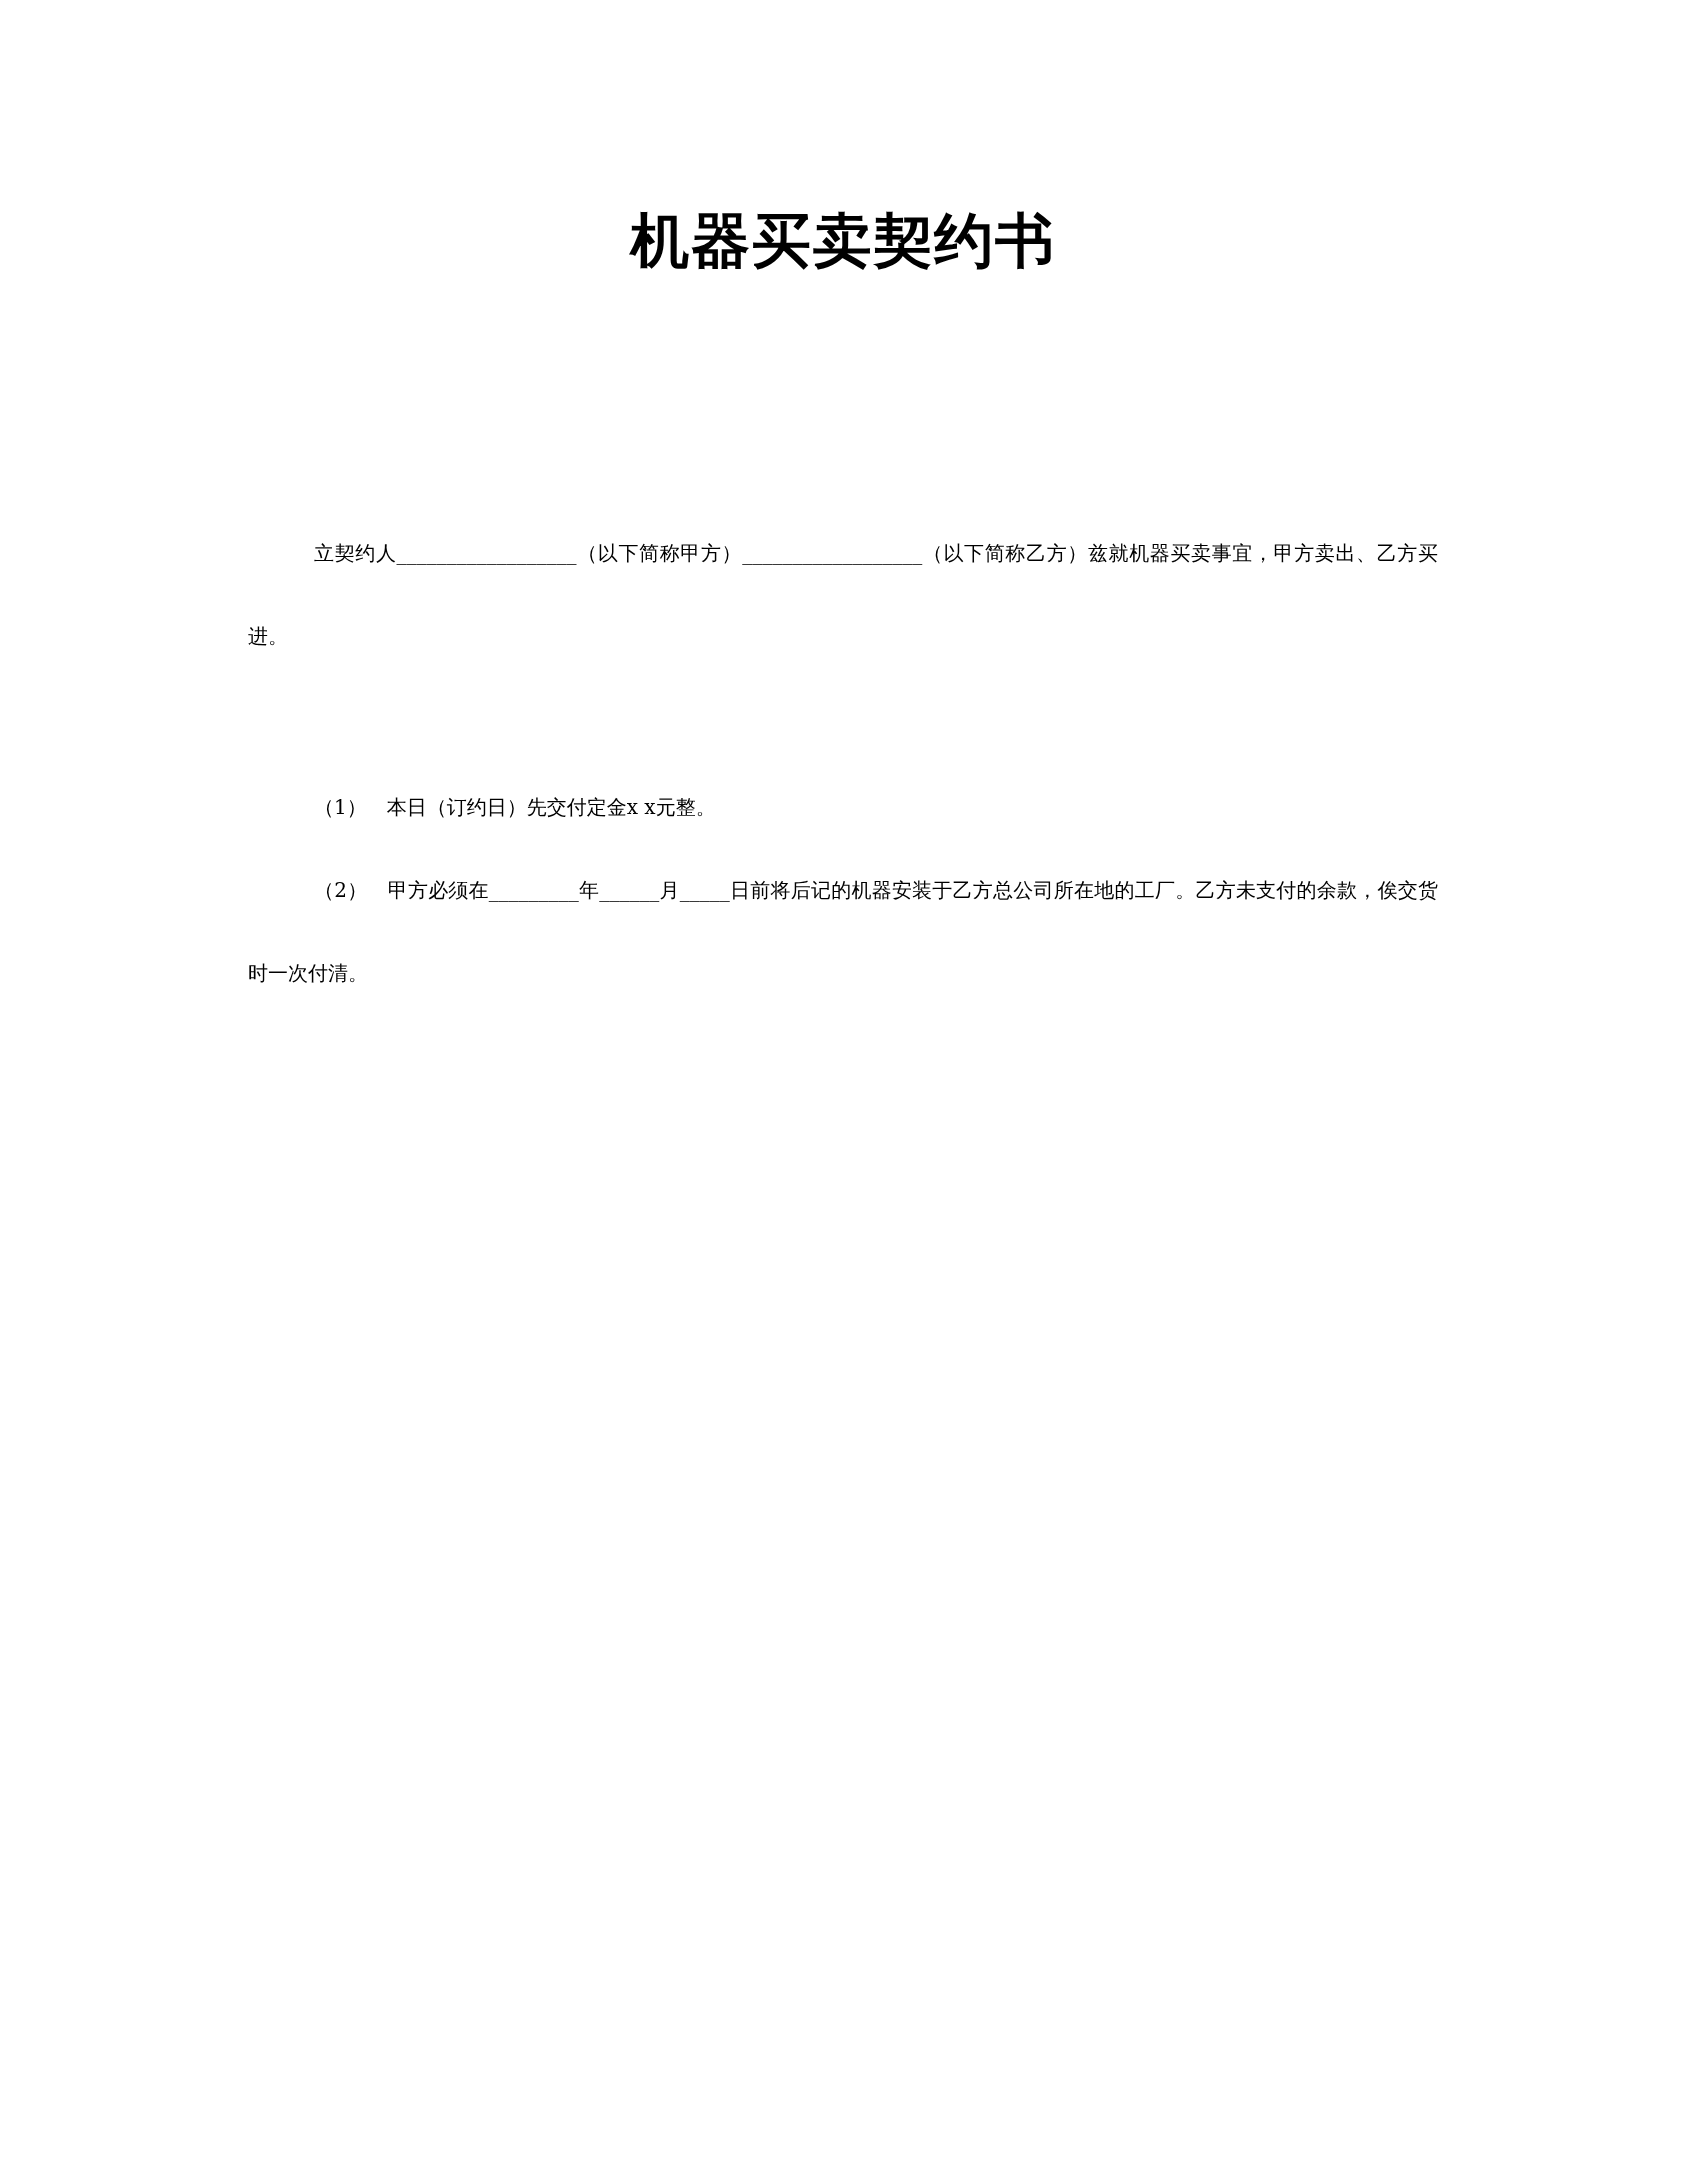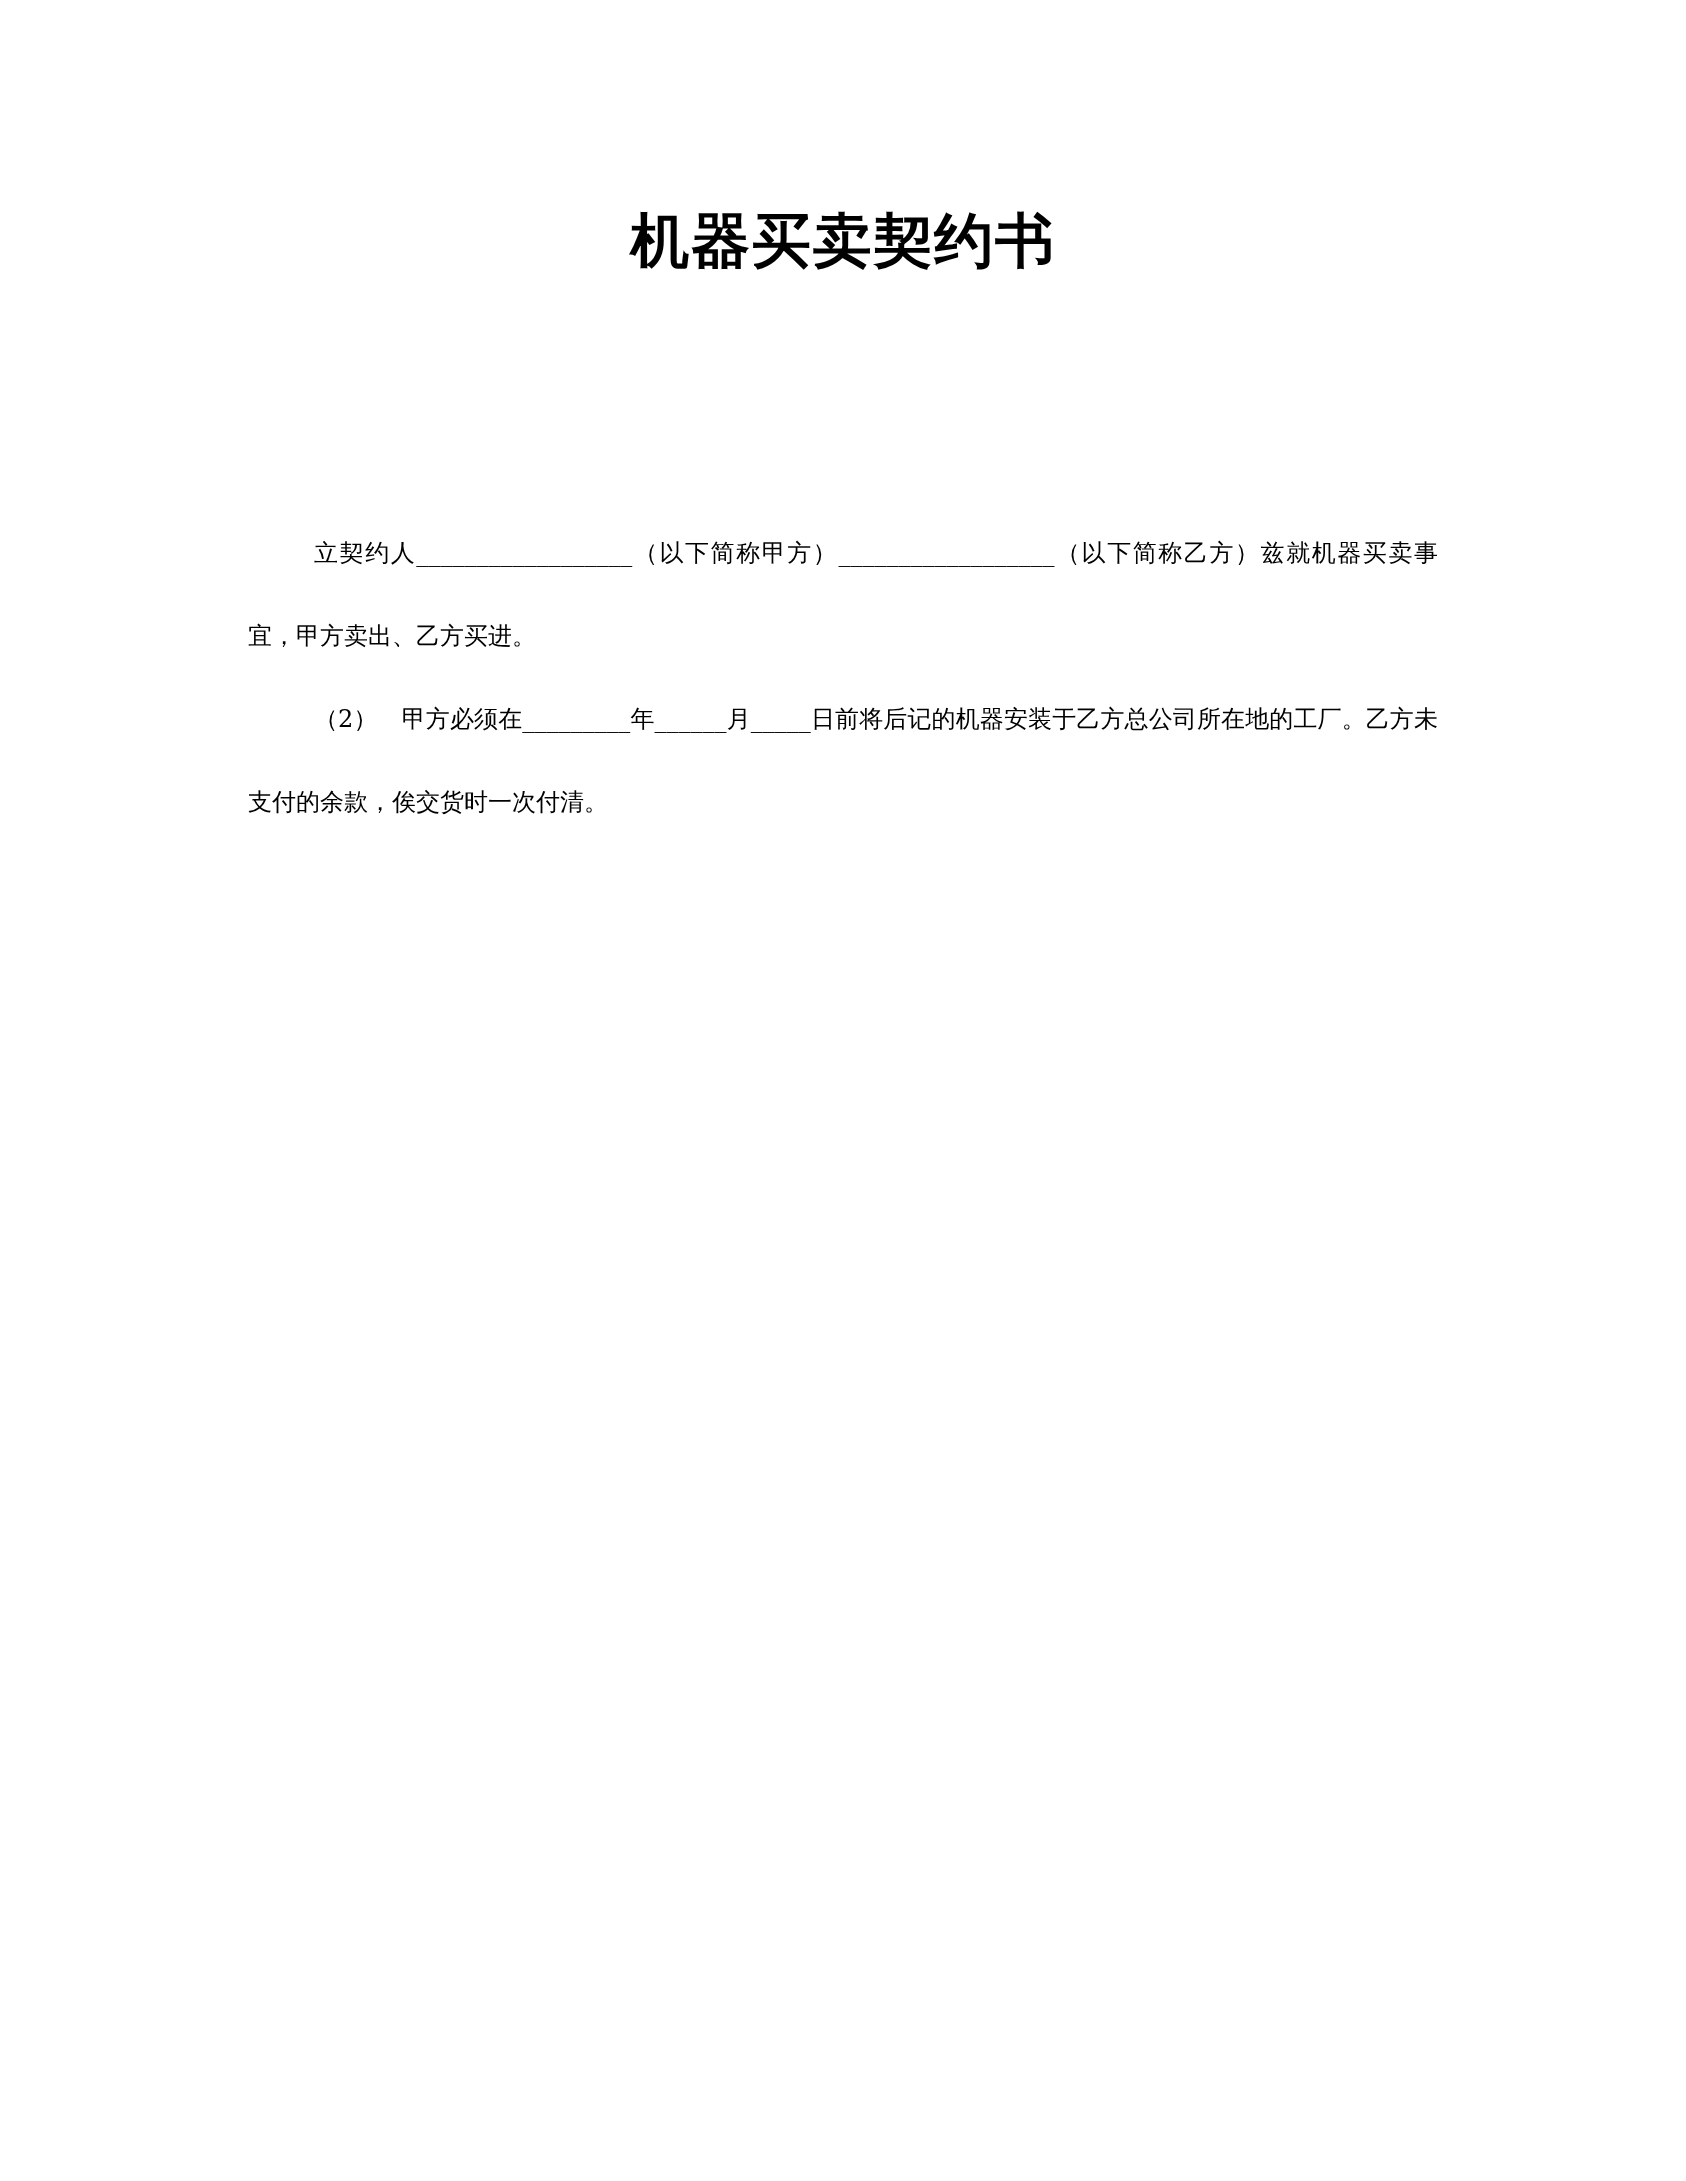--- a/index.html
+++ b/index.html
@@ -21,21 +21,21 @@
   .doc-title {
     font-family: "DejaVu Sans", "Liberation Sans", sans-serif;
     font-weight: bold;
     font-size: 59px;
     line-height: 83px;
     letter-spacing: 1.8px;
     text-align: center;
     margin: 199px 0 0 0;
   }
   .para {
-    font-size: 24px;
+    font-size: 20px;
     line-height: 83px;
     text-align: justify;
     text-indent: 66px;
     margin: 0;
     word-break: normal;
   }
   .gap-first { margin-top: 230px; }  
   .gap-std   { margin-top: 88px; }   
   .gap-6     { margin-top: 89px; }
   .gap-7     { margin-top: 95px; }
@@ -45,19 +45,20 @@
 <body>
 
 <div class="page">
 
   <h1 class="doc-title">机器买卖契约书</h1>
 
   <p class="para gap-first">立契约人__________________（以下简称甲方）__________________（以下简称乙方）兹就机器买卖事宜，甲方卖出、乙方买进。</p>
 
 
 
+  <p class="para gap-std">（1）　本日（订约日）先交付定金x x元整。</p>
 
   <p class="para gap-none">（2）　甲方必须在_________年______月_____日前将后记的机器安装于乙方总公司所在地的工厂。乙方未支付的余款，俟交货时一次付清。</p>
 
 
 
 </div>
 
 
 </body></html>

